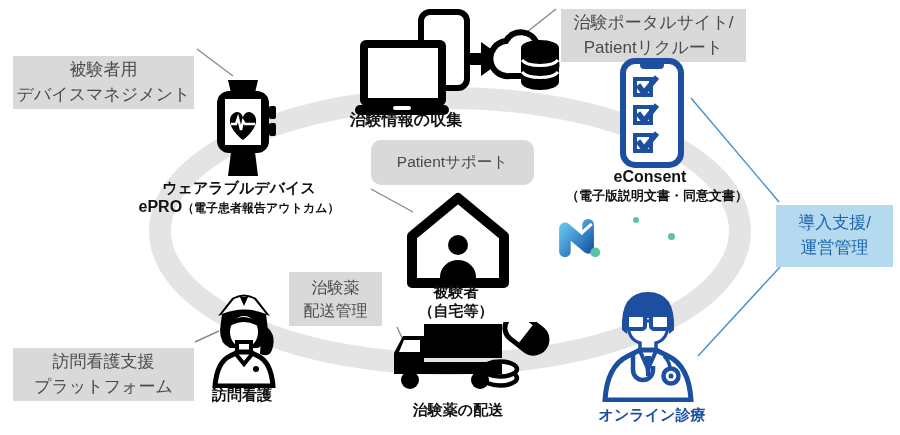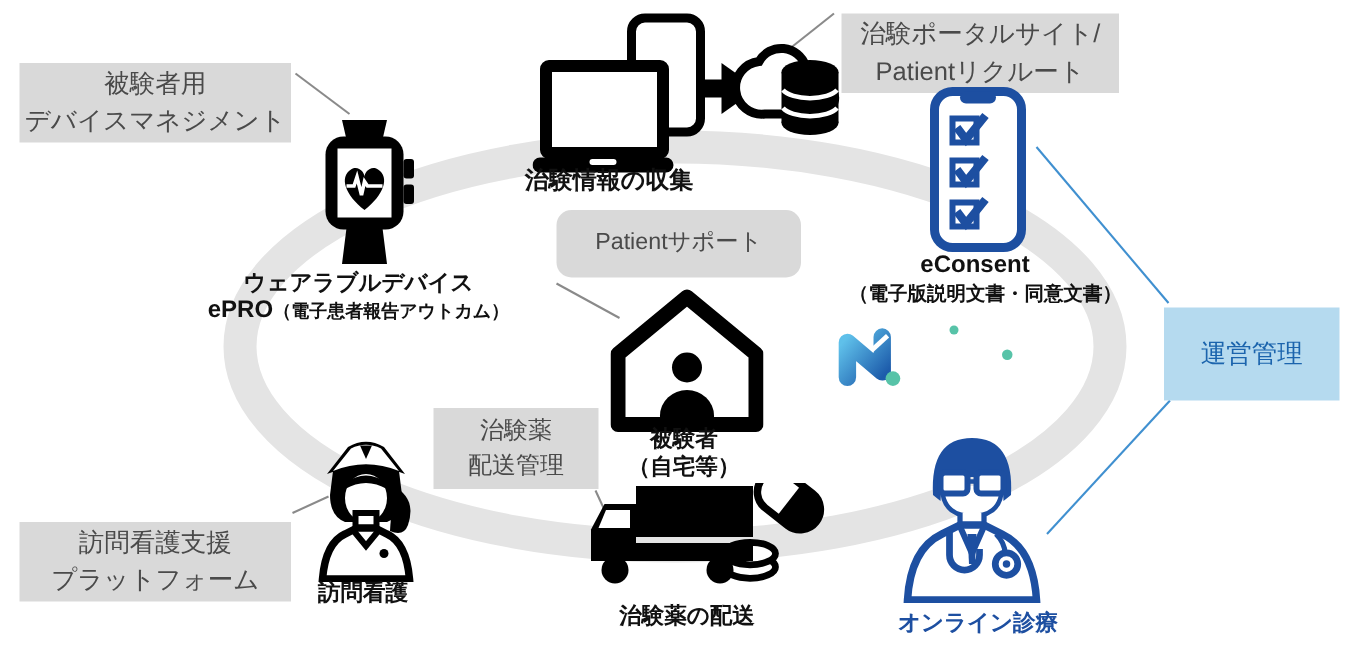--- a/index.html
+++ b/index.html
@@ -45,45 +45,46 @@
       <line x1="371" y1="189" x2="413" y2="212"></line>
       <line x1="397" y1="327" x2="409" y2="353"></line>
       <line x1="195" y1="342" x2="219" y2="331"></line>
     </g>
     <g stroke="#4090d0" stroke-width="1.4">
       <line x1="691" y1="98" x2="779" y2="202"></line>
       <line x1="780" y1="267" x2="698" y2="356"></line>
     </g>
   </svg>
 
-  <div class="callout big" style="left:13px;top:42px;width:181px;height:53px;">
+  <div class="callout big" style="left:13px;top:56px;width:181px;height:53px;">
     <span>被験者用</span>
     <span>デバイスマネジメント</span>
   </div>
 
   <div class="callout big" style="left:561px;top:9px;width:185px;height:53px;">
     <span>治験ポータルサイト/</span>
     <span>Patientリクルート</span>
   </div>
 
   <div class="callout mid" style="left:371px;top:140px;width:163px;height:45px;border-radius:10px;">
     <span>Patientサポート</span>
   </div>
 
-  <div class="callout big" style="left:289px;top:272px;width:110px;height:54px;font-size:16px;">
+  <div class="callout big" style="left:289px;top:272px;width:93px;height:54px;font-size:16px;">
     <span>治験薬</span>
     <span>配送管理</span>
   </div>
 
   <div class="callout big" style="left:13px;top:348px;width:181px;height:53px;">
     <span>訪問看護支援</span>
     <span>プラットフォーム</span>
   </div>
 
   <div class="callout blue" style="left:776px;top:205px;width:117px;height:62px;">
+    <span>導入支援/</span>
     <span>運営管理</span>
   </div>
 
   <svg class="abs" style="left:206px;top:78px;" width="74" height="100" viewBox="0 0 74 96">
     <polygon points="22,0 52,0 49,13 25,13" fill="#000"></polygon>
     <polygon points="25,72 49,72 52,96 22,96" fill="#000"></polygon>
     <rect x="63" y="26" width="7" height="13" rx="2" fill="#000"></rect>
     <rect x="63" y="43" width="7" height="13" rx="2" fill="#000"></rect>
     <rect x="11" y="11" width="52" height="62" rx="12" fill="#000"></rect>
     <rect x="19" y="19" width="36" height="46" fill="#fff"></rect>

